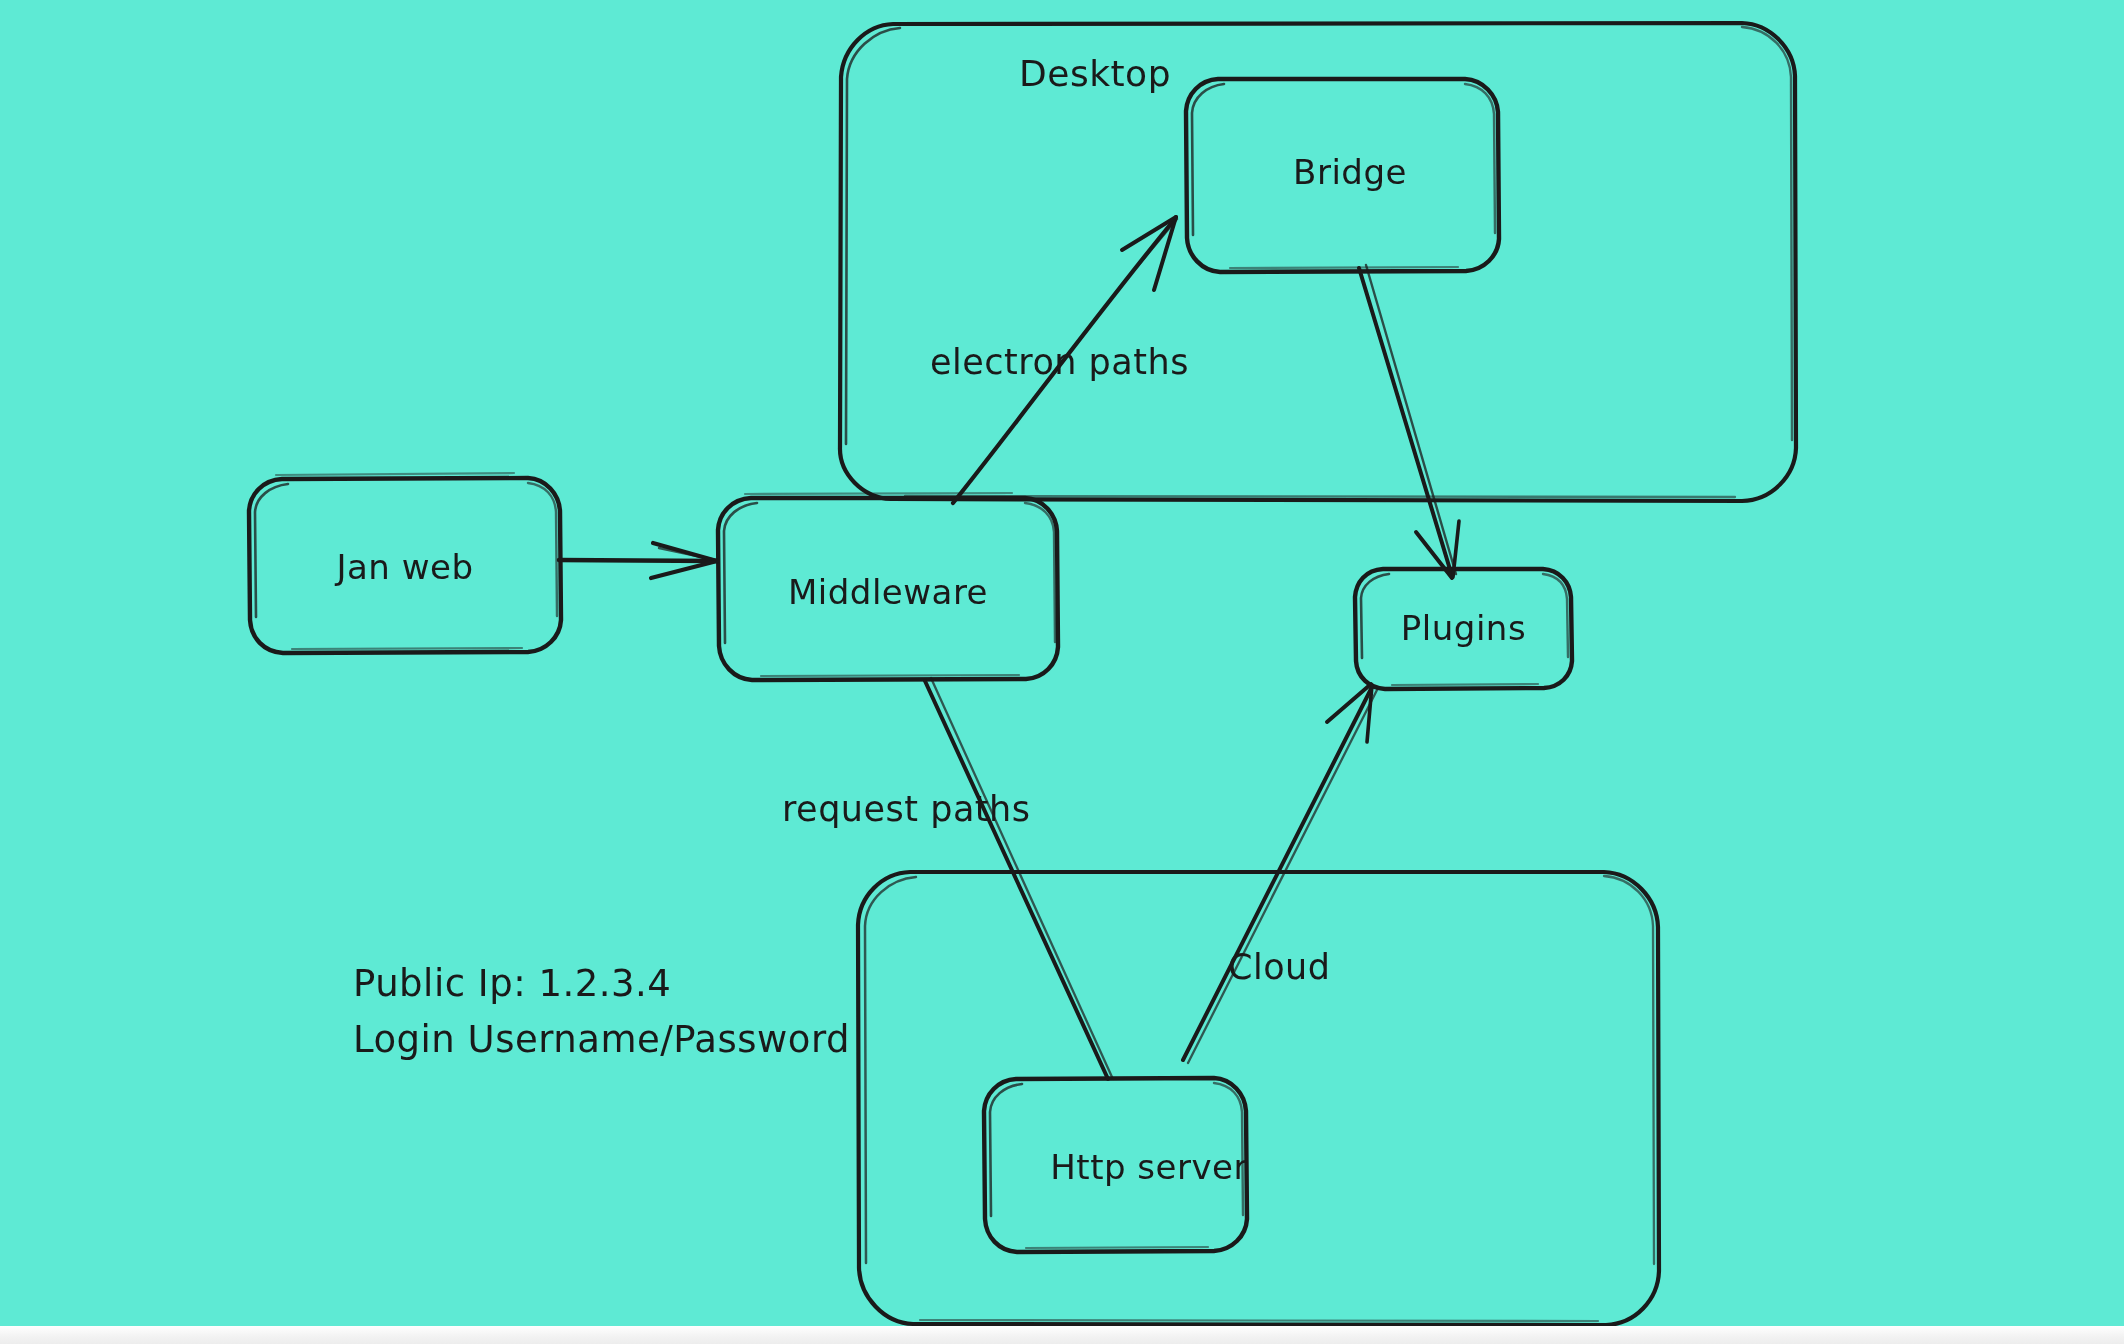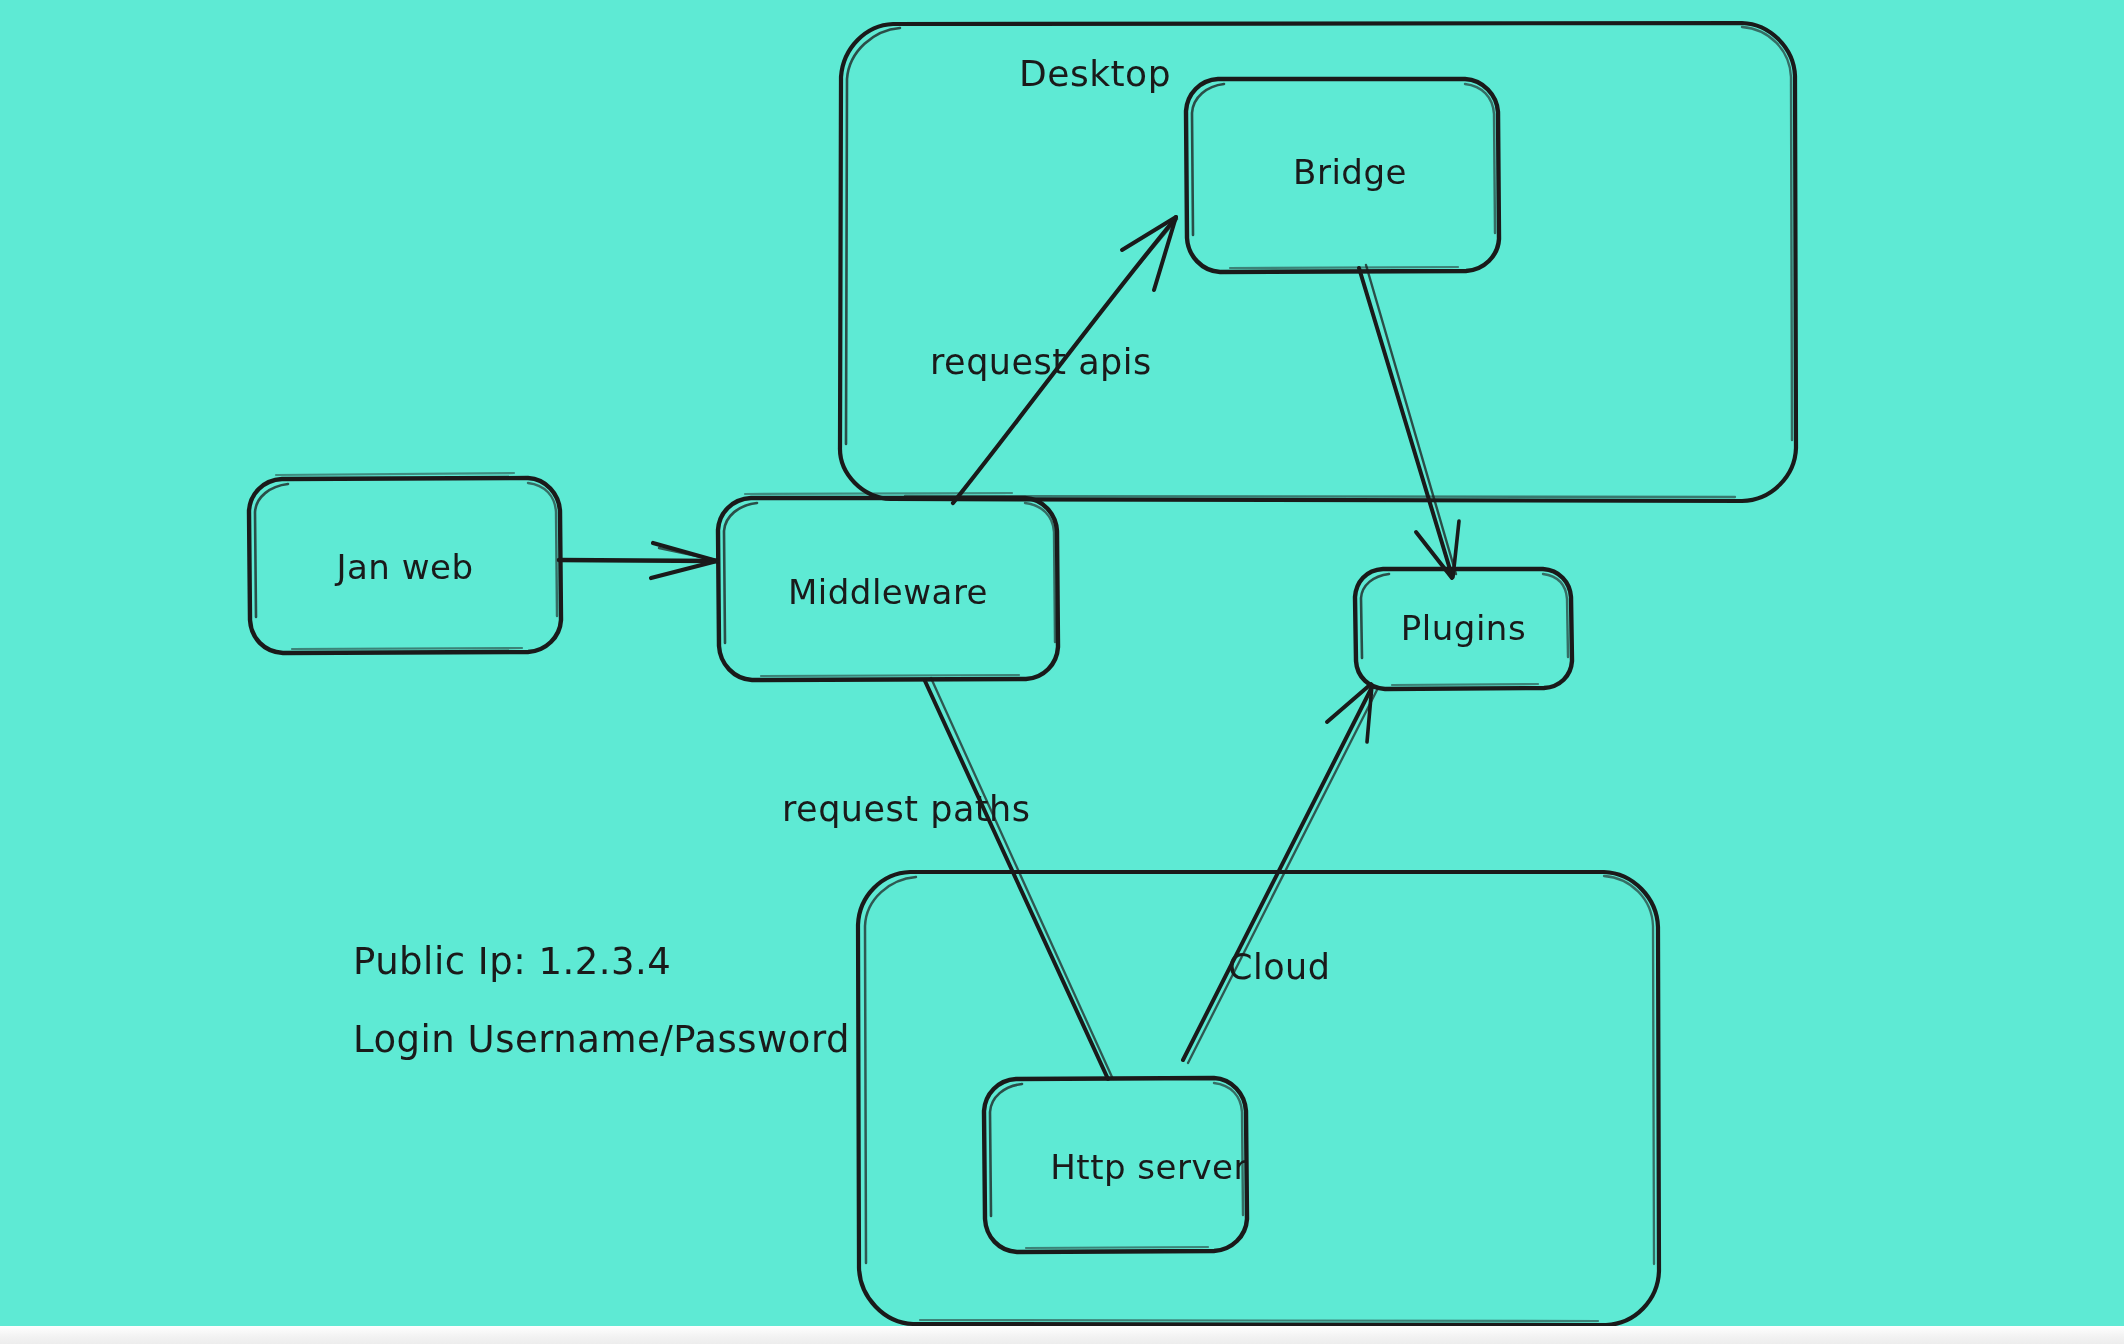--- a/index.html
+++ b/index.html
@@ -160,25 +160,25 @@
   <div class="lbl node-label" style="left:1185px; top:152px; width:314px; text-align:center;padding-left:8px;">Bridge</div>
 
   <div class="lbl node-label" style="left:718px; top:572px; width:340px; text-align:center;">Middleware</div>
 
   <div class="lbl node-label" style="left:249px; top:547px; width:312px; text-align:center;">Jan web</div>
 
   <div class="lbl node-label" style="left:1355px; top:608px; width:217px; text-align:center;">Plugins</div>
 
   <div class="lbl node-label" style="left:983px; top:1147px; width:265px; text-align:right;">Http server</div>
 
-  <div class="lbl edge-label" style="left:930px; top:342px;">request apis</div>
+  <div class="lbl edge-label" style="left:930px; top:342px;">electron paths</div>
 
   <div class="lbl edge-label" style="left:782px; top:789px;">request paths</div>
 
   <div class="lbl edge-label" style="left:1228px; top:947px;">Cloud</div>
 
-  <div class="lbl note-line" style="left:353px; top:940px;">Public Ip: 1.2.3.4</div>
+  <div class="lbl note-line" style="left:353px; top:962px;">Public Ip: 1.2.3.4</div>
 
   <div class="lbl note-line" style="left:353px; top:1018px;">Login Username/Password</div>
 
   <div class="bottom-band"></div>
 
 </div>
 
 </body></html>

